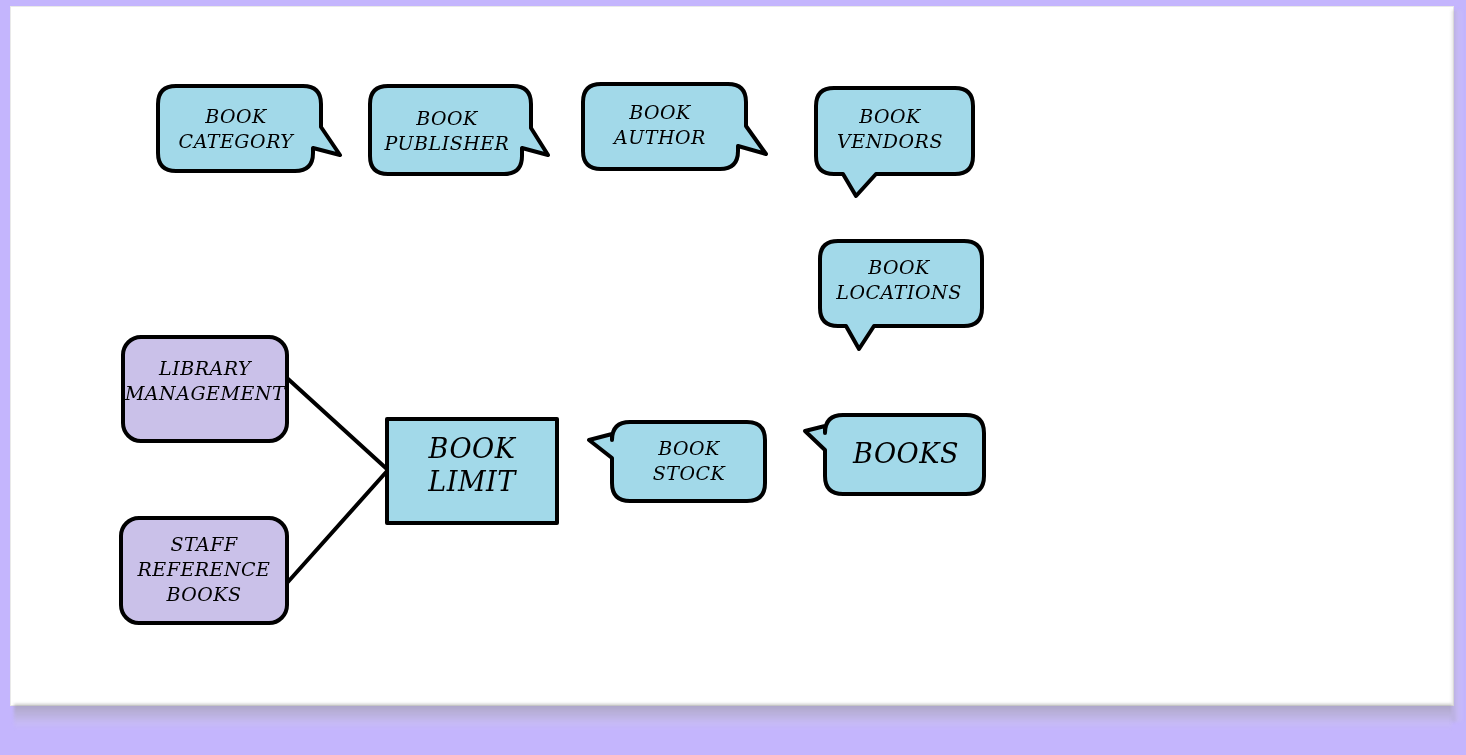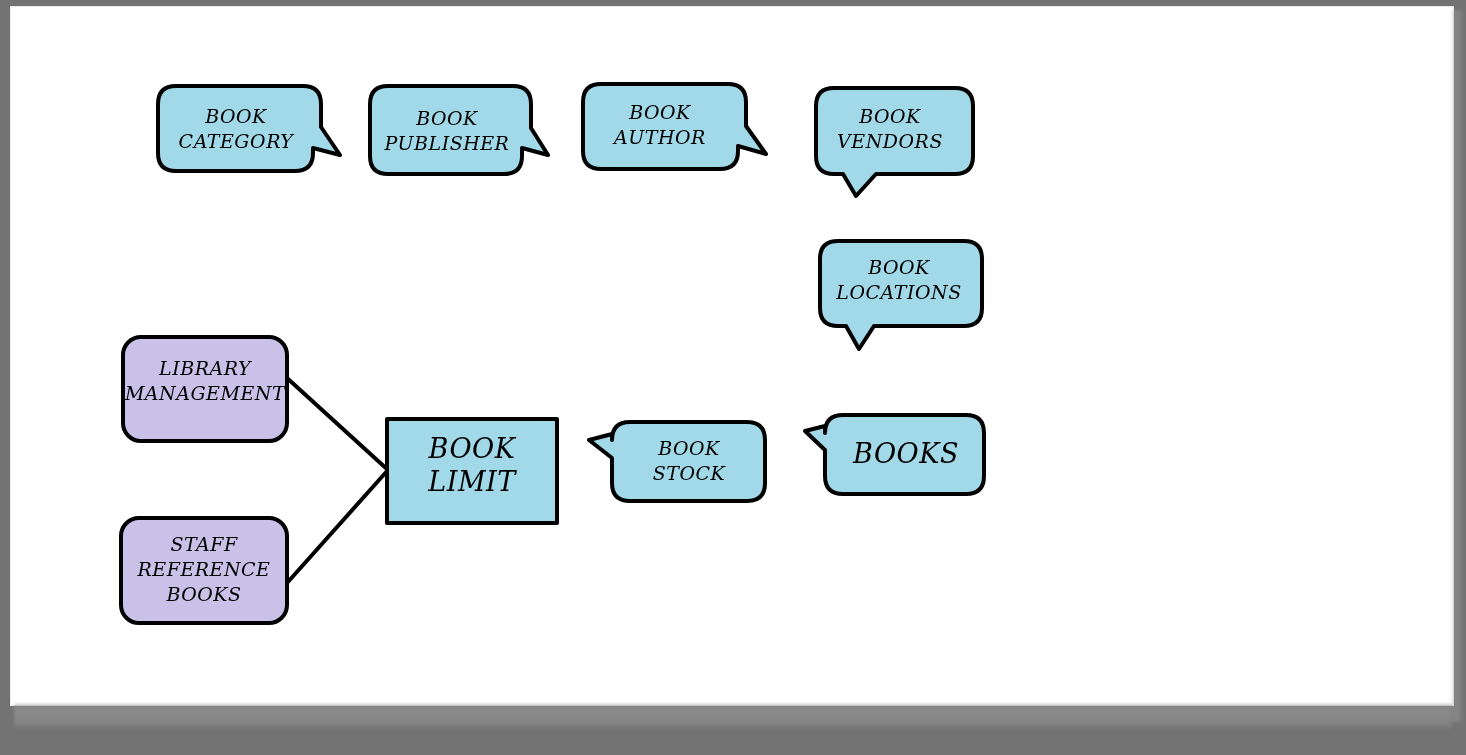--- a/index.html
+++ b/index.html
@@ -10,21 +10,21 @@
     width: 1466px;
     height: 755px;
     overflow: hidden;
     font-family: "DejaVu Serif", serif;
   }
 
   #page {
     position: relative;
     width: 1466px;
     height: 755px;
-    background: #737373;
+    background: #c4b5fd;
   }
 
   
   #sheet {
     position: absolute;
     left: 10px;
     top: 6px;
     width: 1444px;
     height: 700px;
     background: #ffffff;

